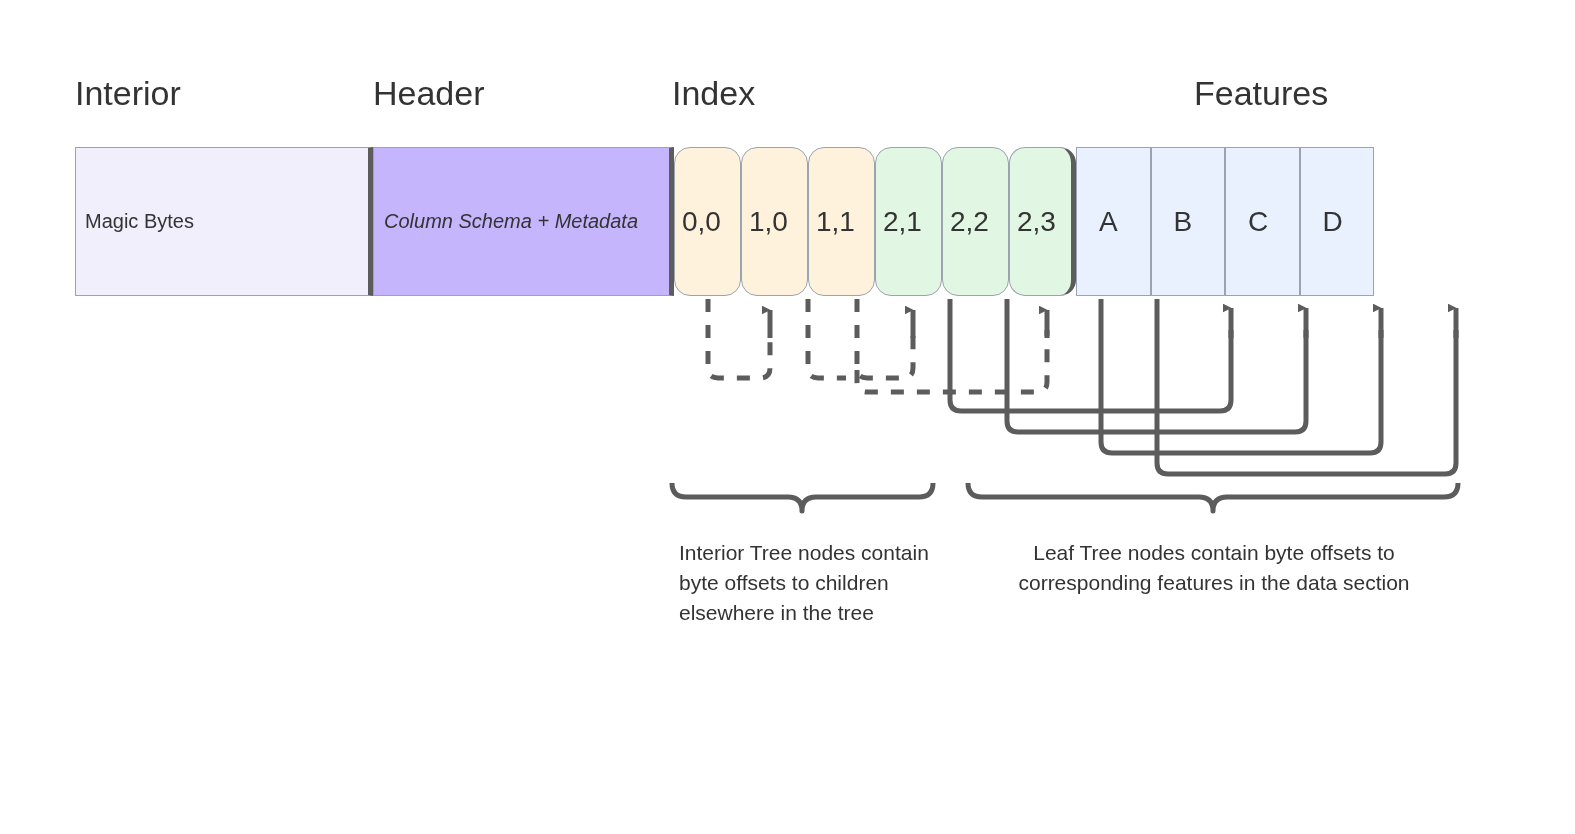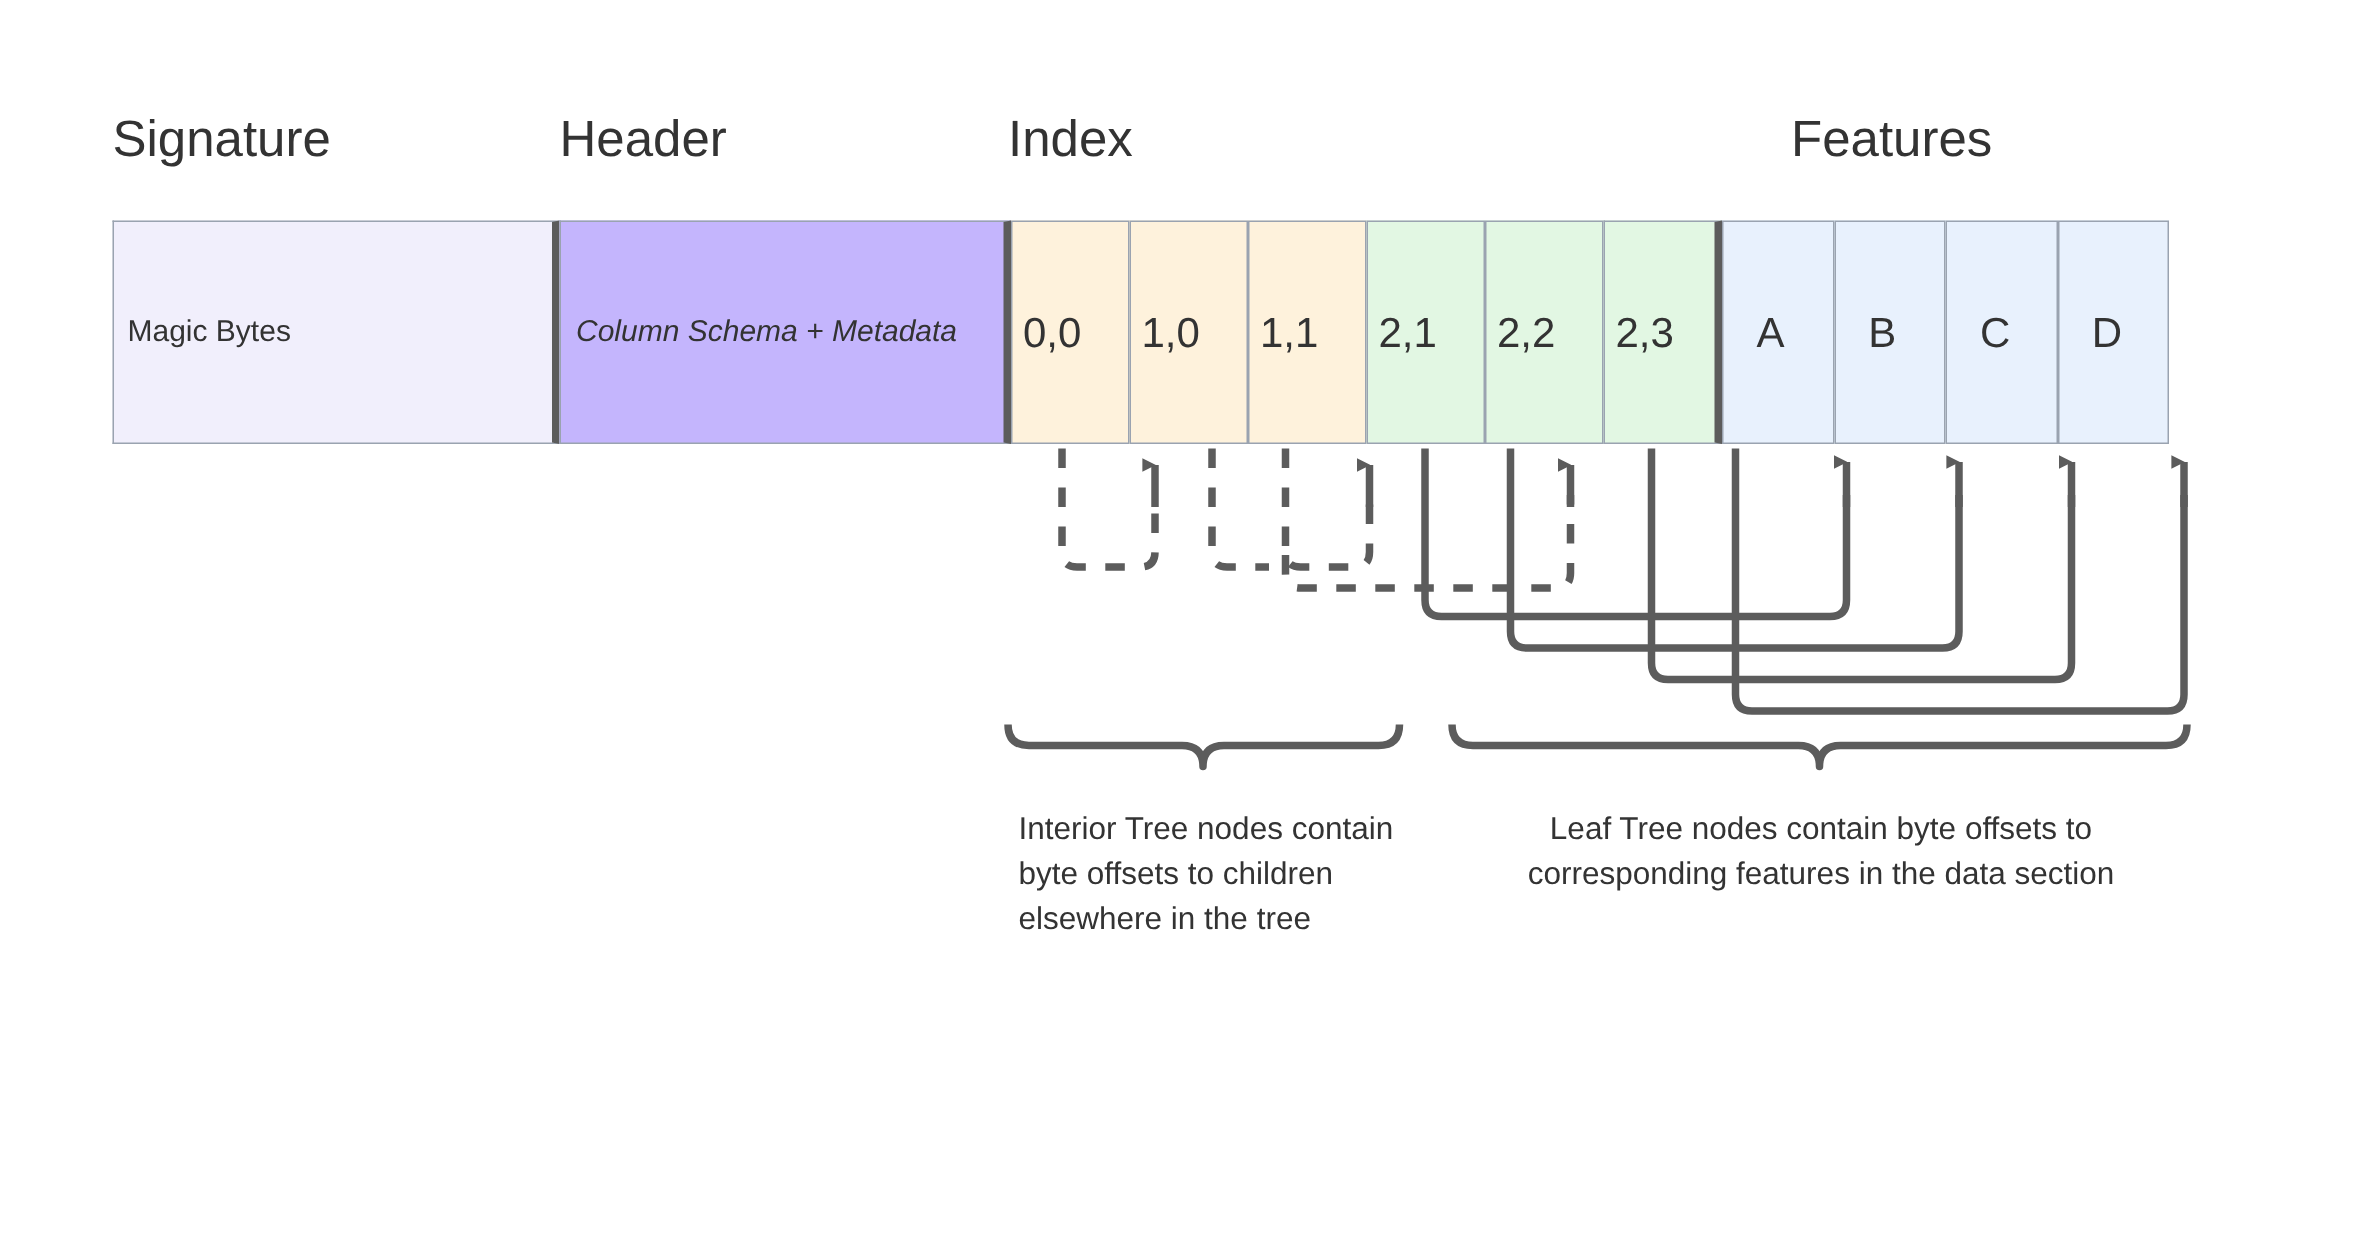--- a/index.html
+++ b/index.html
@@ -59,23 +59,24 @@
     background: #f1effc;
     padding-left: 9px;
   }
   .cell-header {
     width: 301px;
     background: #c4b5fd;
     padding-left: 10px;
     font-style: italic;
   }
   .cell-index {
-    width: 79px;
+    width: 67px;
     padding-left: 7px;
     justify-content: center;
+    border-radius: 16px;
   }
   .cell-index.orange { background: #fef2dc; }
   .cell-index.green  { background: #e2f7e3; }
   .cell-feature {
     width: 74.5px;
     background: #e8f1fd;
     align-items: flex-start;
     padding-left: 22px;
   }
 
@@ -131,21 +132,21 @@
     top: 538px;
     width: 500px;
     text-align: center;
   }
 </style>
 </head>
 <body>
 
 <div id="stage">
 
-  <div class="section-label" id="label-signature">Signature</div>
+  <div class="section-label" id="label-signature">Interior</div>
   <div class="section-label" id="label-header">Header</div>
   <div class="section-label" id="label-index">Index</div>
   <div class="section-label" id="label-features">Features</div>
 
   <div id="bar">
 
     <div class="cell cell-signature sep-right">
       <div class="big-text">Magic Bytes</div>
     </div>
 

